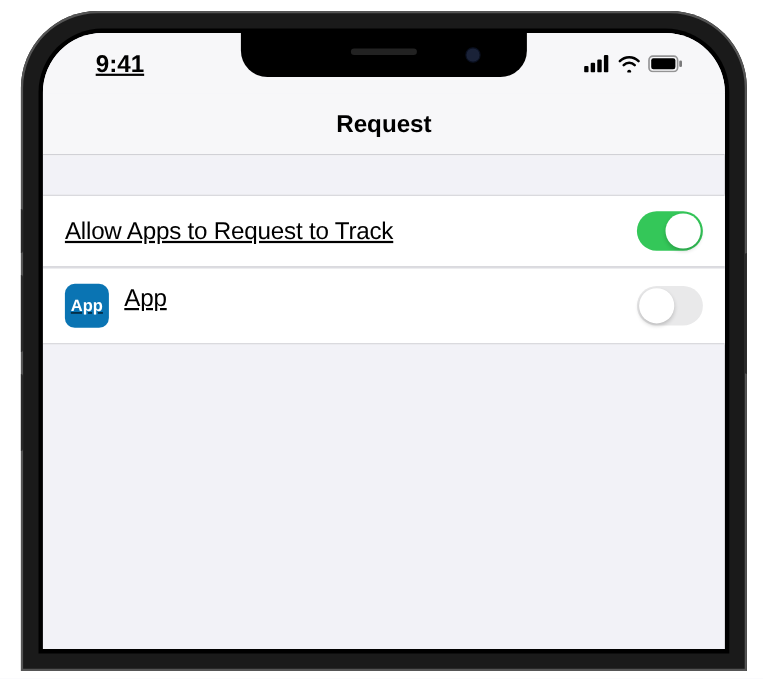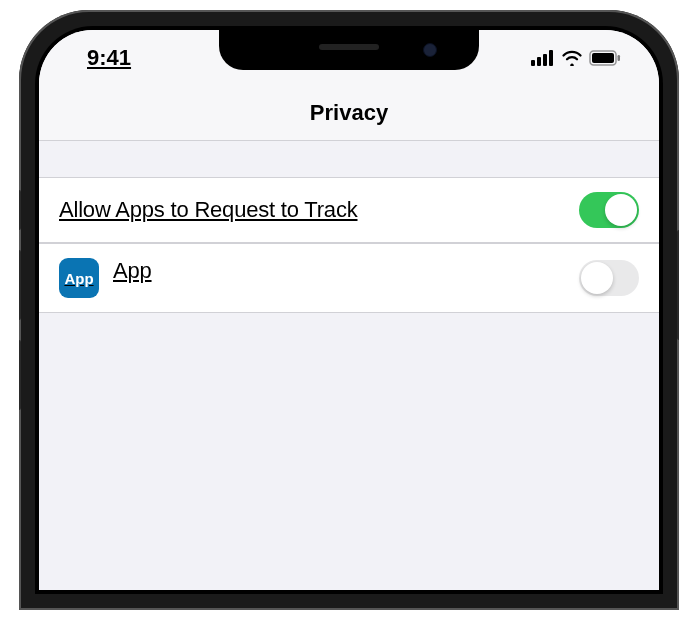--- a/index.html
+++ b/index.html
@@ -219,21 +219,21 @@
           </svg>
           <svg width="32" height="16" viewBox="0 0 32 16">
             <rect x="1" y="1" width="26" height="14" rx="3.5" stroke="#000" stroke-width="1.5" fill="none" opacity="0.4"></rect>
             <rect x="3" y="3" width="22" height="10" rx="2" fill="#000"></rect>
             <rect x="28.5" y="5" width="2.5" height="6" rx="1.2" fill="#000" opacity="0.5"></rect>
           </svg>
         </div>
       </div>
 
       <div class="nav-bar">
-        <div class="nav-title">Privacy</div>
+        <div class="nav-title">Request</div>
       </div>
 
       <div class="section-gap"></div>
 
       <div class="cell">
         <span class="cell-label">Allow Apps to Request to Track</span>
         <div class="toggle on">
           <div class="knob"></div>
         </div>
       </div>

